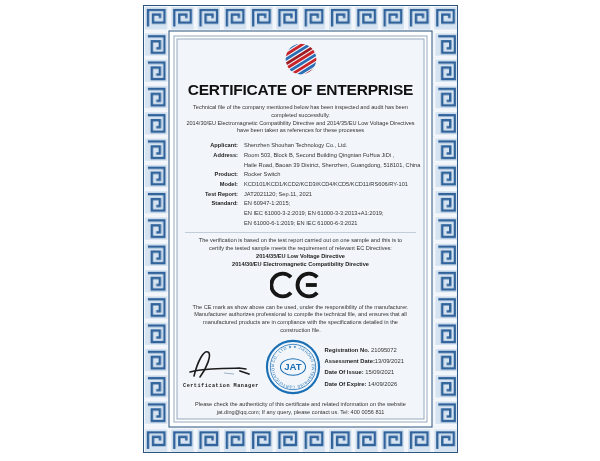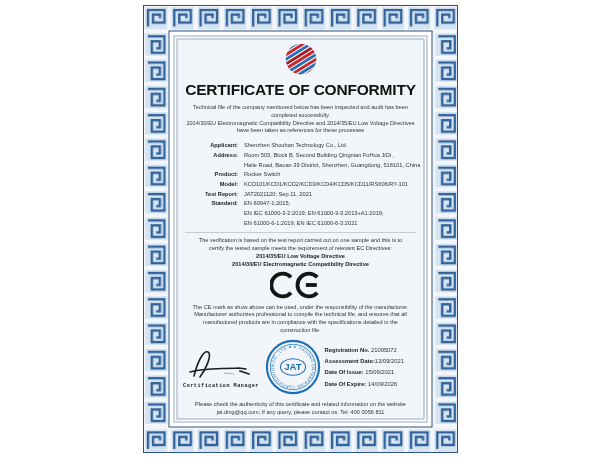--- a/index.html
+++ b/index.html
@@ -79,21 +79,21 @@
           <rect x="-6" y="8.8" width="52" height="3.1" fill="#2a6db4"></rect>
           <rect x="-6" y="13.2" width="52" height="3.1" fill="#9e1c22"></rect>
           <rect x="-6" y="17.6" width="52" height="3.1" fill="#c8242a"></rect>
           <rect x="-6" y="22" width="52" height="3.1" fill="#2a6db4"></rect>
           <rect x="-6" y="26.4" width="52" height="3.1" fill="#c8242a"></rect>
           <rect x="-6" y="30.8" width="52" height="3.1" fill="#2a6db4"></rect>
           <rect x="-6" y="35.2" width="52" height="3.1" fill="#9e1c22"></rect>
         </g>
       </svg>
 
-      <div class="title">CERTIFICATE OF CONFORMITY</div>
+      <div class="title">CERTIFICATE OF ENTERPRISE</div>
 
       <div class="intro">
         <div>Technical file of the company mentioned below has been inspected and audit has been</div>
         <div>completed successfully.</div>
         <div>2014/30/EU Electromagnetic Compatibility Directive and 2014/35/EU Low Voltage Directives</div>
         <div>have been taken as references for these processes</div>
       </div>
 
       <div class="fields">
         <div class="frow">

